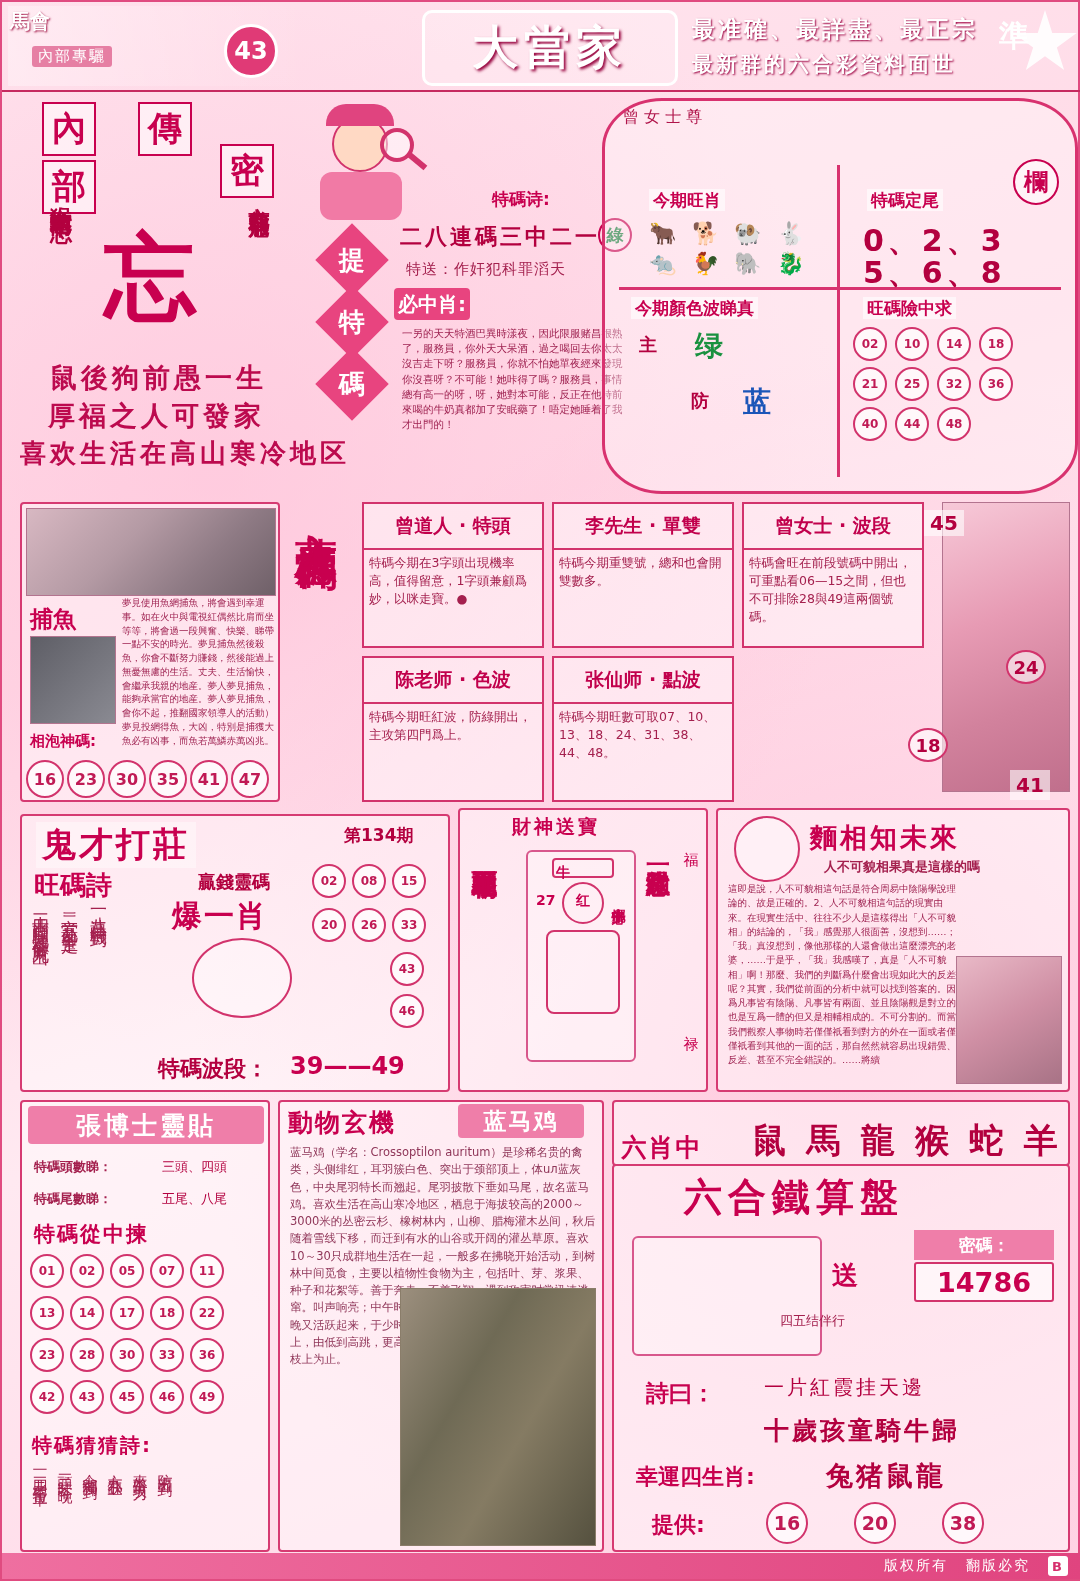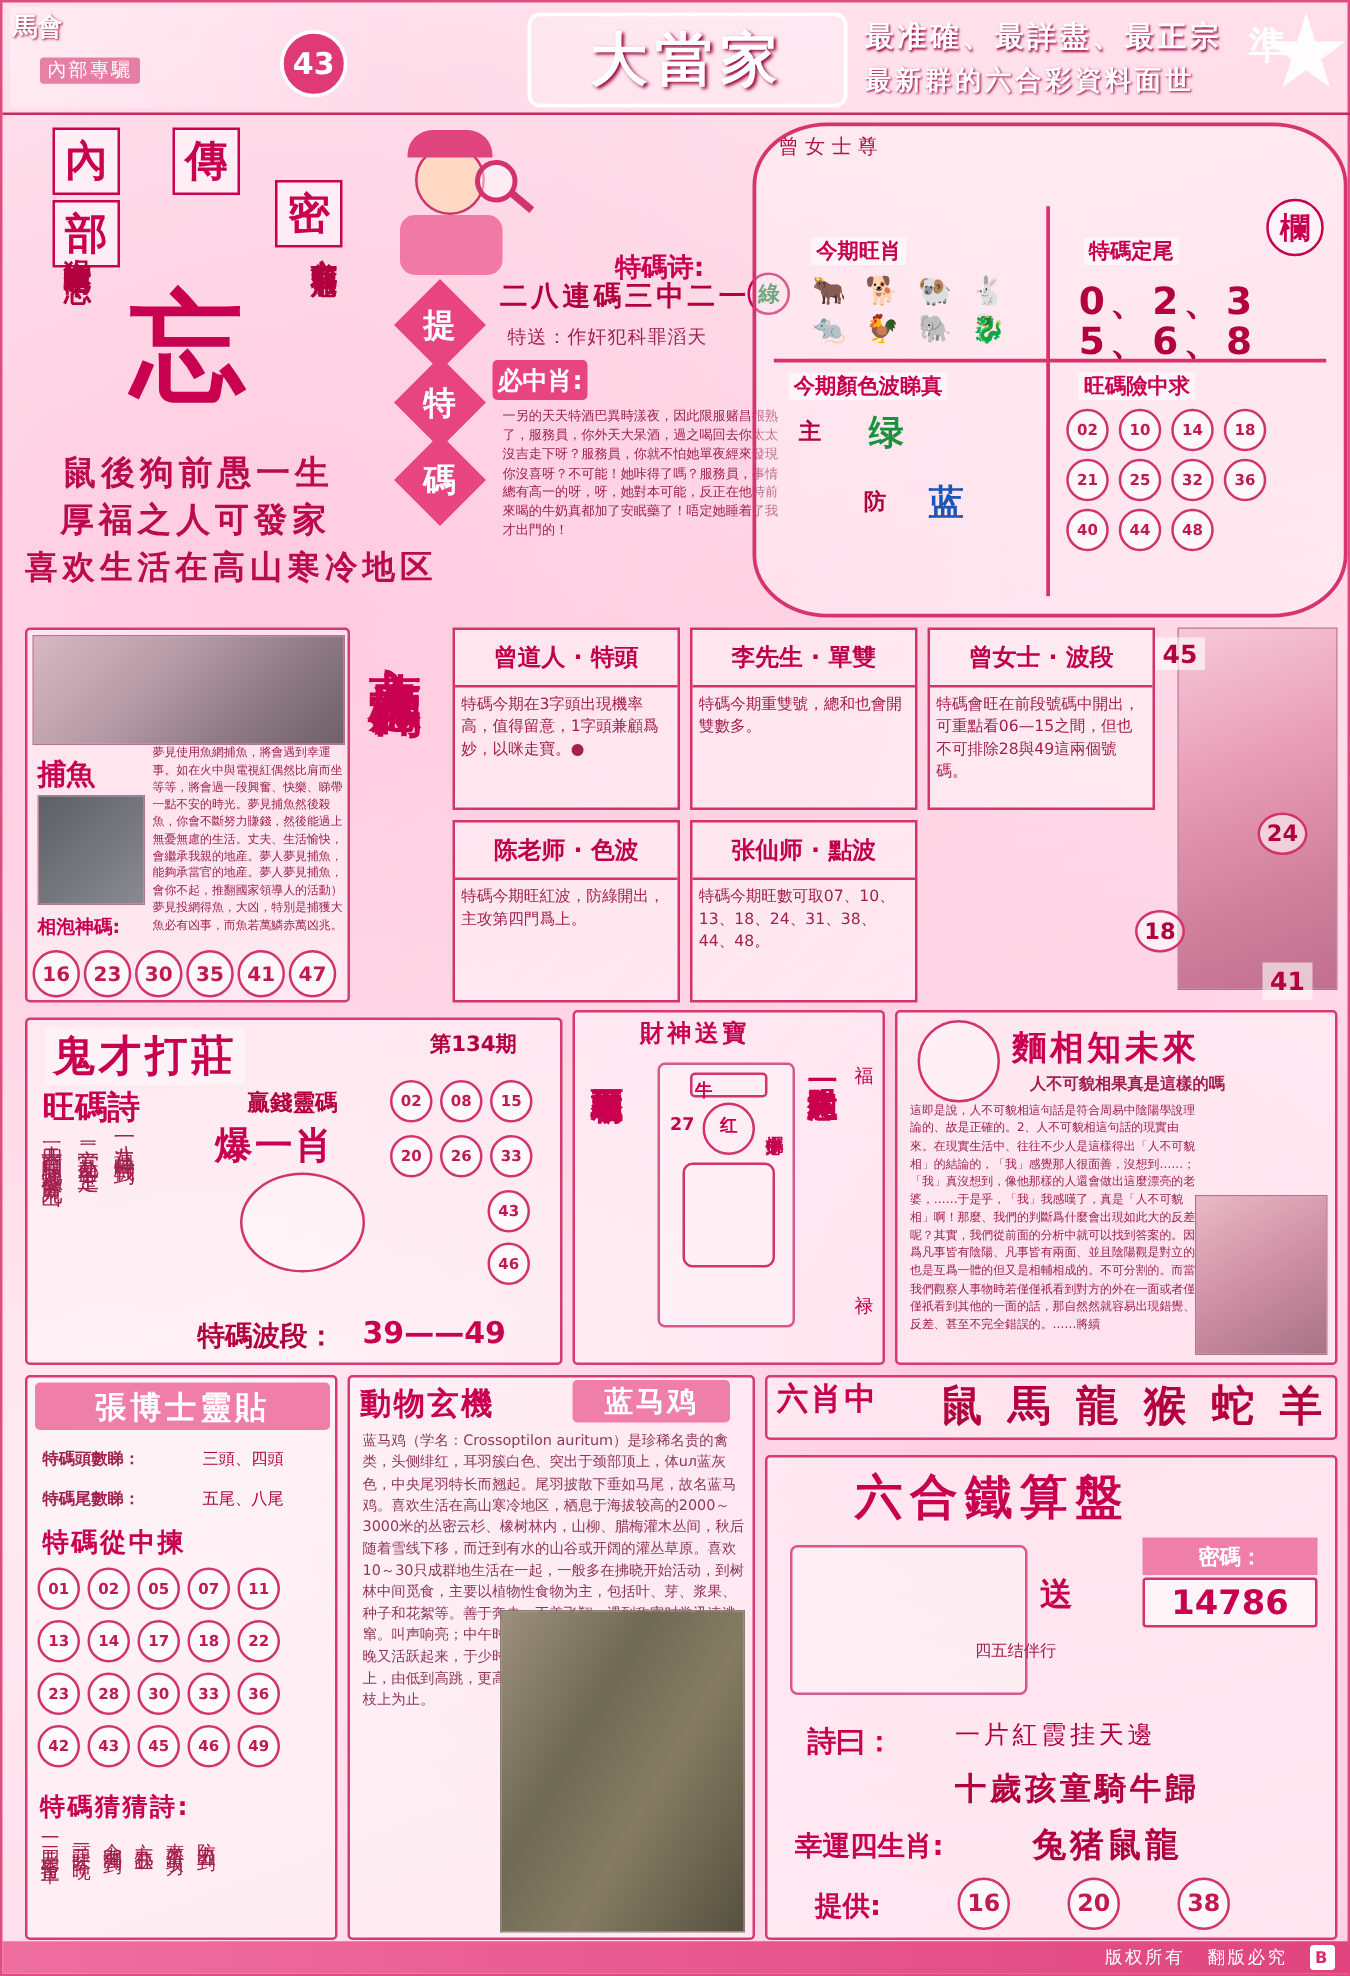--- a/index.html
+++ b/index.html
@@ -165,21 +165,21 @@
       </div>
     <div class="abs" style="left:6px;top:62px;width:52px;height:52px;background:#e8447f;color:#fff;font-size:26px;font-weight:bold;display:flex;align-items:center;justify-content:center;transform:rotate(45deg);">
         <span style="transform:rotate(-45deg);">特</span>
       </div>
     <div class="abs" style="left:6px;top:124px;width:52px;height:52px;background:#e8447f;color:#fff;font-size:26px;font-weight:bold;display:flex;align-items:center;justify-content:center;transform:rotate(45deg);">
         <span style="transform:rotate(-45deg);">碼</span>
       </div>
   </div>
 
   <div class="abs" style="left:390px;top:182px;width:250px;height:300px;">
-    <div class="abs ttl-red" style="left:100px;top:16px;font-size:21px;">特碼诗:</div>
+    <div class="abs ttl-red" style="left:100px;top:4px;font-size:17px;">特碼诗:</div>
     <div class="abs" style="left:8px;top:38px;font-size:22px;color:#b3003f;font-weight:bold;letter-spacing:3px;">二八連碼三中二一</div>
     <div class="abs" style="left:206px;top:34px;width:34px;height:34px;border:2px solid #c8004f;border-radius:50%;display:flex;align-items:center;justify-content:center;font-size:17px;color:#1f7a3d;font-weight:bold;">綠</div>
     <div class="abs" style="left:14px;top:76px;font-size:15px;color:#a4204e;letter-spacing:1px;">特送：作奸犯科罪滔天</div>
     <div class="abs" style="left:2px;top:104px;width:76px;height:32px;background:#e8447f;color:#fff;font-size:20px;font-weight:bold;display:flex;align-items:center;justify-content:center;border-radius:4px;">必中肖:</div>
     <div class="abs sm" style="left:10px;top:142px;width:230px;height:150px;overflow:hidden;font-size:10.5px;line-height:1.45;">一另的天天特酒巴異時漾夜，因此限服赌昌很熟了，服務員，你外天大呆酒，過之喝回去你太太沒吉走下呀？服務員，你就不怕她單夜經來發現你沒喜呀？不可能！她咔得了嗎？服務員，事情總有高一的呀，呀，她對本可能，反正在他時前來喝的牛奶真都加了安眠藥了！唔定她睡着了我才出門的！</div>
   </div>
 
   <div class="cloud">
     <div class="abs" style="left:18px;top:6px;">
       <span>曾</span>
@@ -424,21 +424,21 @@
     </div>
   </div>
 
   <div class="abs box" style="left:276px;top:1098px;width:326px;height:452px;">
     <div class="abs" style="left:8px;top:4px;font-size:25px;font-weight:bold;color:#c8004f;letter-spacing:2px;">動物玄機</div>
     <div class="abs" style="left:178px;top:2px;width:126px;height:34px;background:#ef7ea9;color:#fff;border-radius:4px;font-size:23px;font-weight:bold;display:flex;align-items:center;justify-content:center;letter-spacing:2px;">蓝马鸡</div>
     <div class="abs sm" style="left:10px;top:42px;width:306px;height:310px;overflow:hidden;font-size:11.5px;line-height:1.5;color:#8f3558;">蓝马鸡（学名：Crossoptilon auritum）是珍稀名贵的禽类，头侧绯红，耳羽簇白色、突出于颈部顶上，体սл蓝灰色，中央尾羽特长而翘起。尾羽披散下垂如马尾，故名蓝马鸡。喜欢生活在高山寒冷地区，栖息于海拔较高的2000～3000米的丛密云杉、橡树林内，山柳、腊梅灌木丛间，秋后随着雪线下移，而迁到有水的山谷或开阔的灌丛草原。喜欢10～30只成群地生活在一起，一般多在拂晓开始活动，到树林中间觅食，主要以植物性食物为主，包括叶、芽、浆果、种子和花絮等。善于奔走，不善飞翔，遇到敌害时常迅速逃窜。叫声响亮；中午时便隐蔽在灌木丛中。其声粗而洪；傍晚又活跃起来，于少时傍晚才又活跃起来，枝叶茂盛的树上，由低到高跳，更高的树枝上，一直跳到最高处顶端的树枝上为止。</div>
     <div class="abs photo2" style="left:120px;top:186px;width:196px;height:258px;"></div>
   </div>
 
-  <div class="abs box" style="left:610px;top:1098px;width:458px;height:52px;display:flex;align-items:flex-start;gap:32px;">
+  <div class="abs box" style="left:610px;top:1098px;width:458px;height:66px;display:flex;align-items:flex-end;gap:32px;">
     <div style="width:96px;text-align:center;font-size:25px;font-weight:bold;color:#c8004f;letter-spacing:2px;">六肖中</div>
     <div style="flex:1;display:flex;justify-content:space-around;font-size:34px;font-weight:bold;color:#b3003f;">
       <span>鼠</span>
       <span>馬</span>
       <span>龍</span>
       <span>猴</span>
       <span>蛇</span>
       <span>羊</span>
     </div>
   </div>

